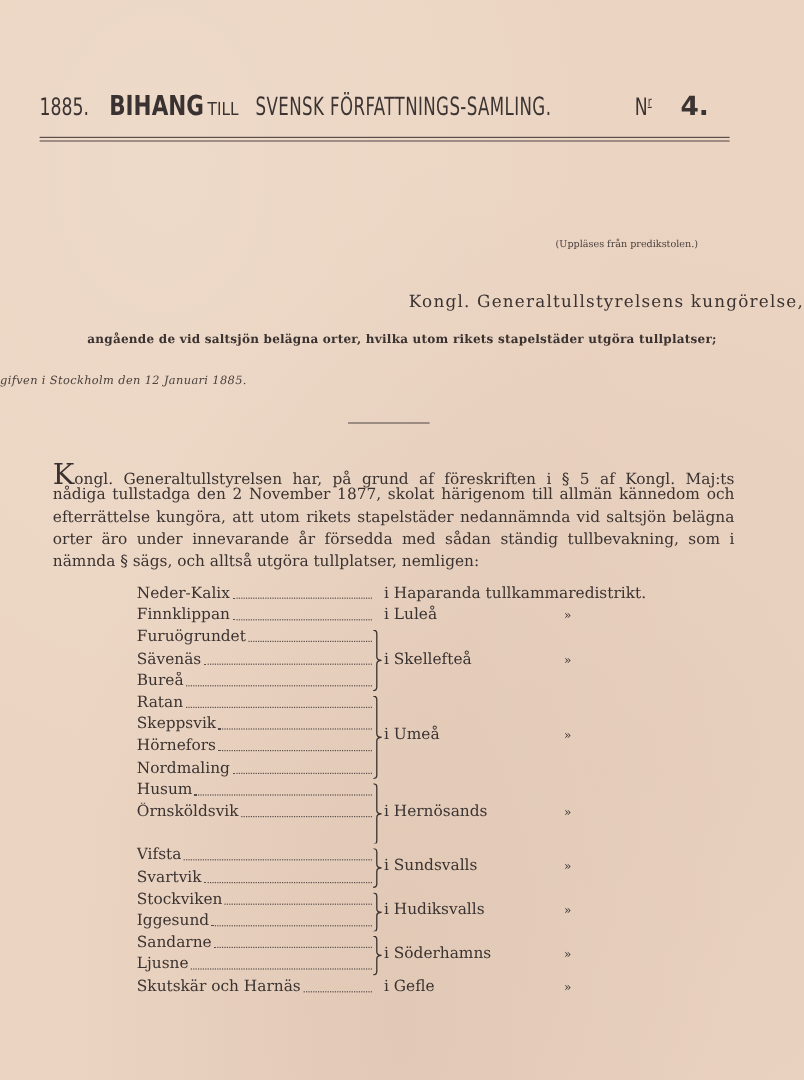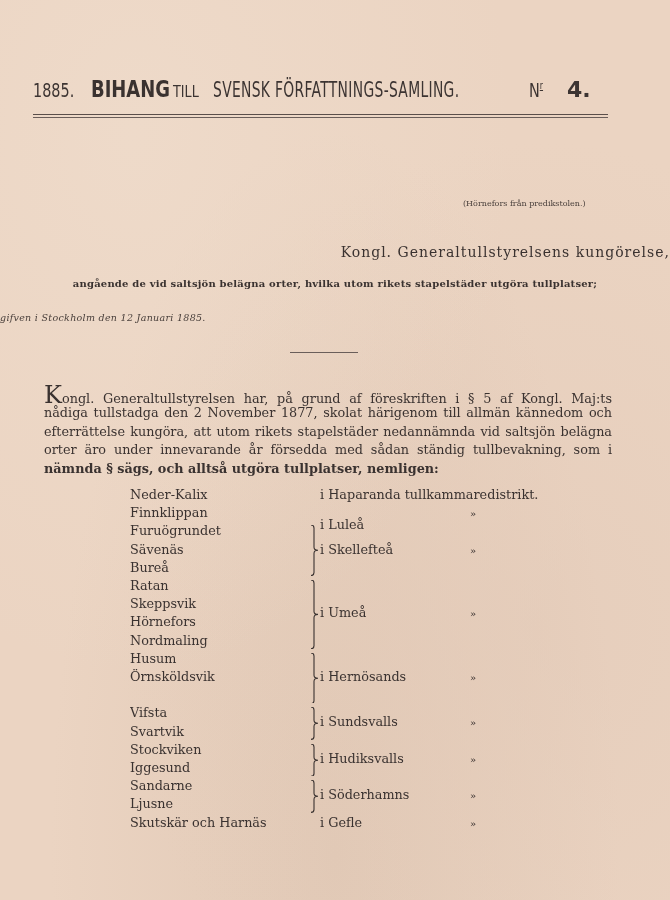--- a/index.html
+++ b/index.html
@@ -179,21 +179,20 @@
     .para .line {
       display: block;
       text-align: justify;
       text-align-last: justify;
       white-space: nowrap;
       height: 18.4px;
       overflow: visible;
     }
     .para .line.last {
       text-align-last: left;
-      font-weight: bold;
     }
     .dropcap {
       font-size: 24px;
       line-height: 18px;
       font-family: "DejaVu Serif", serif;
     }
     
     .list {
       position: absolute;
       left: 114px;
@@ -202,28 +201,27 @@
     }
     .row {
       position: relative;
       height: 18.2px;
       font-family: "DejaVu Serif", serif;
       font-size: 12.8px;
       color: #3a3230;
     }
     .row .place {
       position: absolute;
-      left: 16px;
+      left: 0;
       top: 0;
       width: 196px;
       white-space: nowrap;
       overflow: hidden;
       display: flex;
       align-items: baseline;
-      flex-direction: column;
     }
     .row .place .name {
       flex: 0 0 auto;
       padding-right: 2px;
       background: transparent;
     }
     .row .place .dots {
       flex: 1 1 auto;
       border-bottom: 1px dotted #5a4e4a;
       height: 0;
@@ -260,21 +258,21 @@
     <span class="h-year">1885.</span>
     <span class="h-bihang">BIHANG</span>
     <span class="h-till">TILL</span>
     <span class="h-title">SVENSK FÖRFATTNINGS-SAMLING.</span>
     <span class="h-nr"><span>N</span><sup>r</sup></span>
     <span class="h-num">4.</span>
   </div>
   <div class="rule-top"></div>
   <div class="rule-top2"></div>
 
-  <div class="upplases">(Hörnefors från predikstolen.)</div>
+  <div class="upplases">(Uppläses från predikstolen.)</div>
 
   <div class="kungorelse-title">Kongl. Generaltullstyrelsens kungörelse,</div>
   <div class="angaende">angående de vid saltsjön belägna orter, hvilka utom rikets stapelstäder utgöra tullplatser;</div>
   <div class="gifven">gifven i Stockholm den 12 Januari 1885.</div>
   <div class="short-rule"></div>
 
   <div class="para">
     <span class="line"><span class="dropcap">K</span><span>ongl. Generaltullstyrelsen har, på grund af föreskriften i § 5 af Kongl. Maj:ts</span></span>
     <span class="line">nådiga tullstadga den 2 November 1877, skolat härigenom till allmän kännedom och</span>
     <span class="line">efterrättelse kungöra, att utom rikets stapelstäder nedannämnda vid saltsjön belägna</span>
@@ -292,21 +290,21 @@
         </div>
         <div class="district" style="top: 0px; left: 206px;">i Haparanda tullkammaredistrikt.</div>
       </div>
       <div class="group" style="height: 18.2px;">
         <div class="row">
           <div class="place">
             <span class="name">Finnklippan</span>
             <span class="dots"></span>
           </div>
         </div>
-        <div class="district" style="top: 12px; left: 206px;">i Luleå</div>
+        <div class="district" style="top: 0px; left: 206px;">i Luleå</div>
         <div class="ditto" style="top: 3px;">»</div>
       </div>
       <div class="group" style="height: 54.6px;">
         <div class="row">
           <div class="place">
             <span class="name">Furuögrundet</span>
             <span class="dots"></span>
           </div>
         </div>
         <div class="row">

